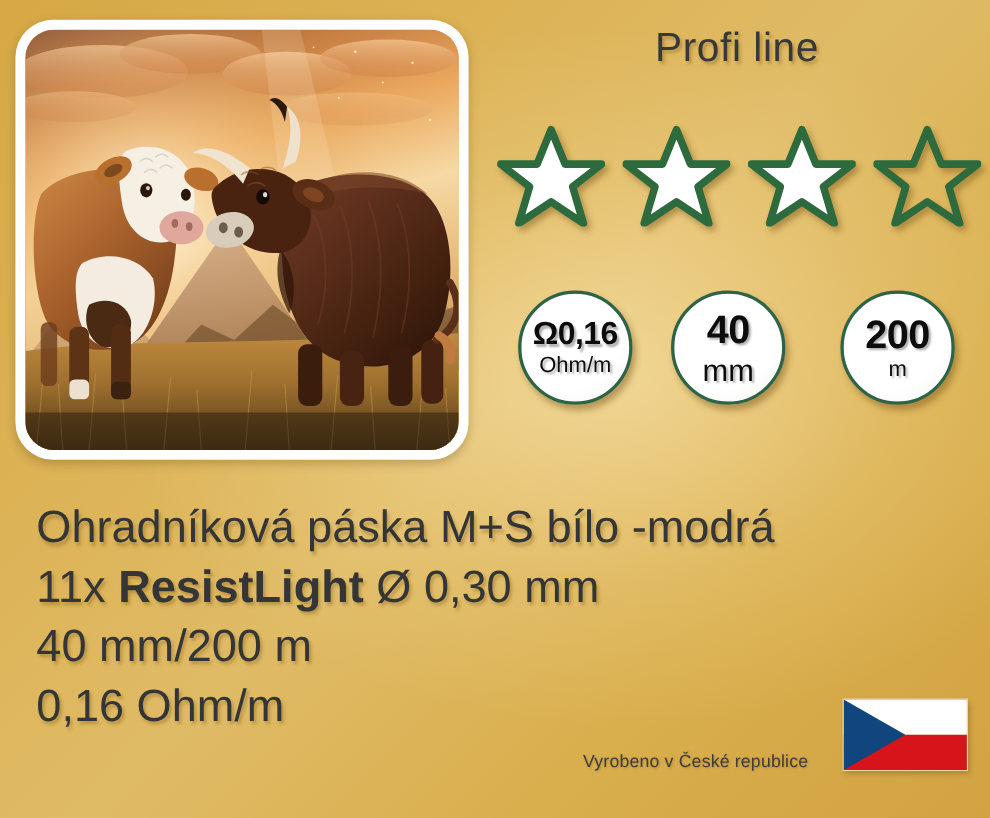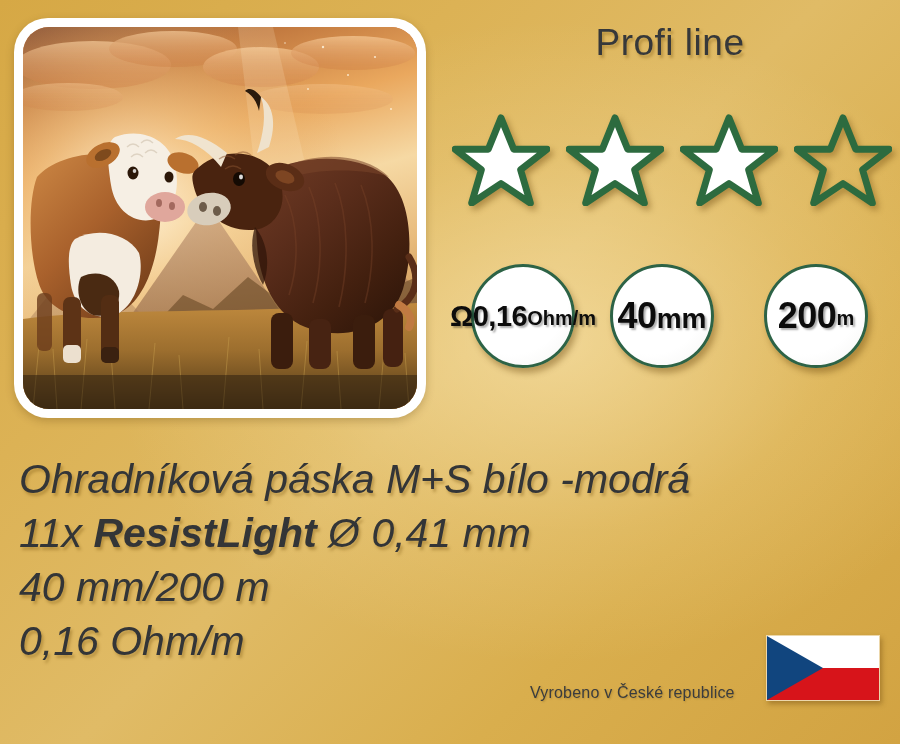--- a/index.html
+++ b/index.html
@@ -44,47 +44,46 @@
 
   
   #badges{
     position:absolute;left:452px;top:264px;width:440px;height:108px;
   }
   .badge{
     position:absolute;top:0;width:104px;height:104px;border-radius:50%;
     background:radial-gradient(circle at 38% 32%,#ffffff 0%,#ffffff 62%,#f4f4f2 100%);
     border:3px solid #2d6346;box-sizing:border-box;
     box-shadow:3px 5px 6px rgba(105,70,12,.42);
-    display:flex;flex-direction:row;align-items:center;justify-content:center;
+    display:flex;flex-direction:column;align-items:center;justify-content:center;
     line-height:1;
   }
   .badge:nth-child(1){left:19px;}
   .badge:nth-child(2){left:158px;}
   .badge:nth-child(3){left:312px;}
   .badge .big{
     font-size:31px;font-weight:700;color:#0c0c0c;letter-spacing:-.5px;
     text-shadow:2px 2px 2px rgba(0,0,0,.32);
   }
   .badge .small{
-    font-size:21px;font-weight:700;color:#0c0c0c;margin-top:3px;
+    font-size:21px;font-weight:400;color:#0c0c0c;margin-top:3px;
     text-shadow:2px 2px 2px rgba(0,0,0,.30);
   }
   .badge.b1 .big{font-size:29px;}
   .badge.b1 .small{font-size:20px;}
   .badge.b2 .big{font-size:36px;}
   .badge.b2 .small{font-size:28px;margin-top:5px;}
   .badge.b3 .big{font-size:36px;}
   .badge.b3 .small{font-size:20px;margin-top:4px;}
 
   
   #desc{
-    position:absolute;left:19px;top:452px;width:810px;
+    position:absolute;left:33px;top:452px;width:810px;
     color:#333537;font-size:41px;line-height:54px;letter-spacing:0px;
     text-shadow:2px 3px 3px rgba(120,85,15,.38);
-    font-style:italic;
   }
   #desc .line{white-space:nowrap;}
   #desc b{font-weight:700;}
 
   
   #made-in{
     position:absolute;left:530px;top:684px;
     font-size:16px;color:#3a3c3e;letter-spacing:.2px;
     text-shadow:1px 1px 2px rgba(120,85,15,.35);
   }
@@ -308,21 +307,21 @@
       <span class="small">mm</span>
     </div>
     <div class="badge b3">
       <span class="big">200</span>
       <span class="small">m</span>
     </div>
   </div>
 
   <div id="desc">
     <div class="line">Ohradníková páska M+S bílo -modrá</div>
-    <div class="line"><span>11x </span><b>ResistLight</b><span> Ø 0,41 mm</span></div>
+    <div class="line"><span>11x </span><b>ResistLight</b><span> Ø 0,30 mm</span></div>
     <div class="line">40 mm/200 m</div>
     <div class="line">0,16 Ohm/m</div>
   </div>
 
   <div id="made-in">Vyrobeno v České republice</div>
   <div id="flag">
     <svg viewBox="0 0 114 66" preserveAspectRatio="none" aria-hidden="true">
       <rect x="0" y="0" width="114" height="33" fill="#ffffff"></rect>
       <rect x="0" y="33" width="114" height="33" fill="#d7141a"></rect>
       <polygon points="0,0 57,33 0,66" fill="#11457e"></polygon>

